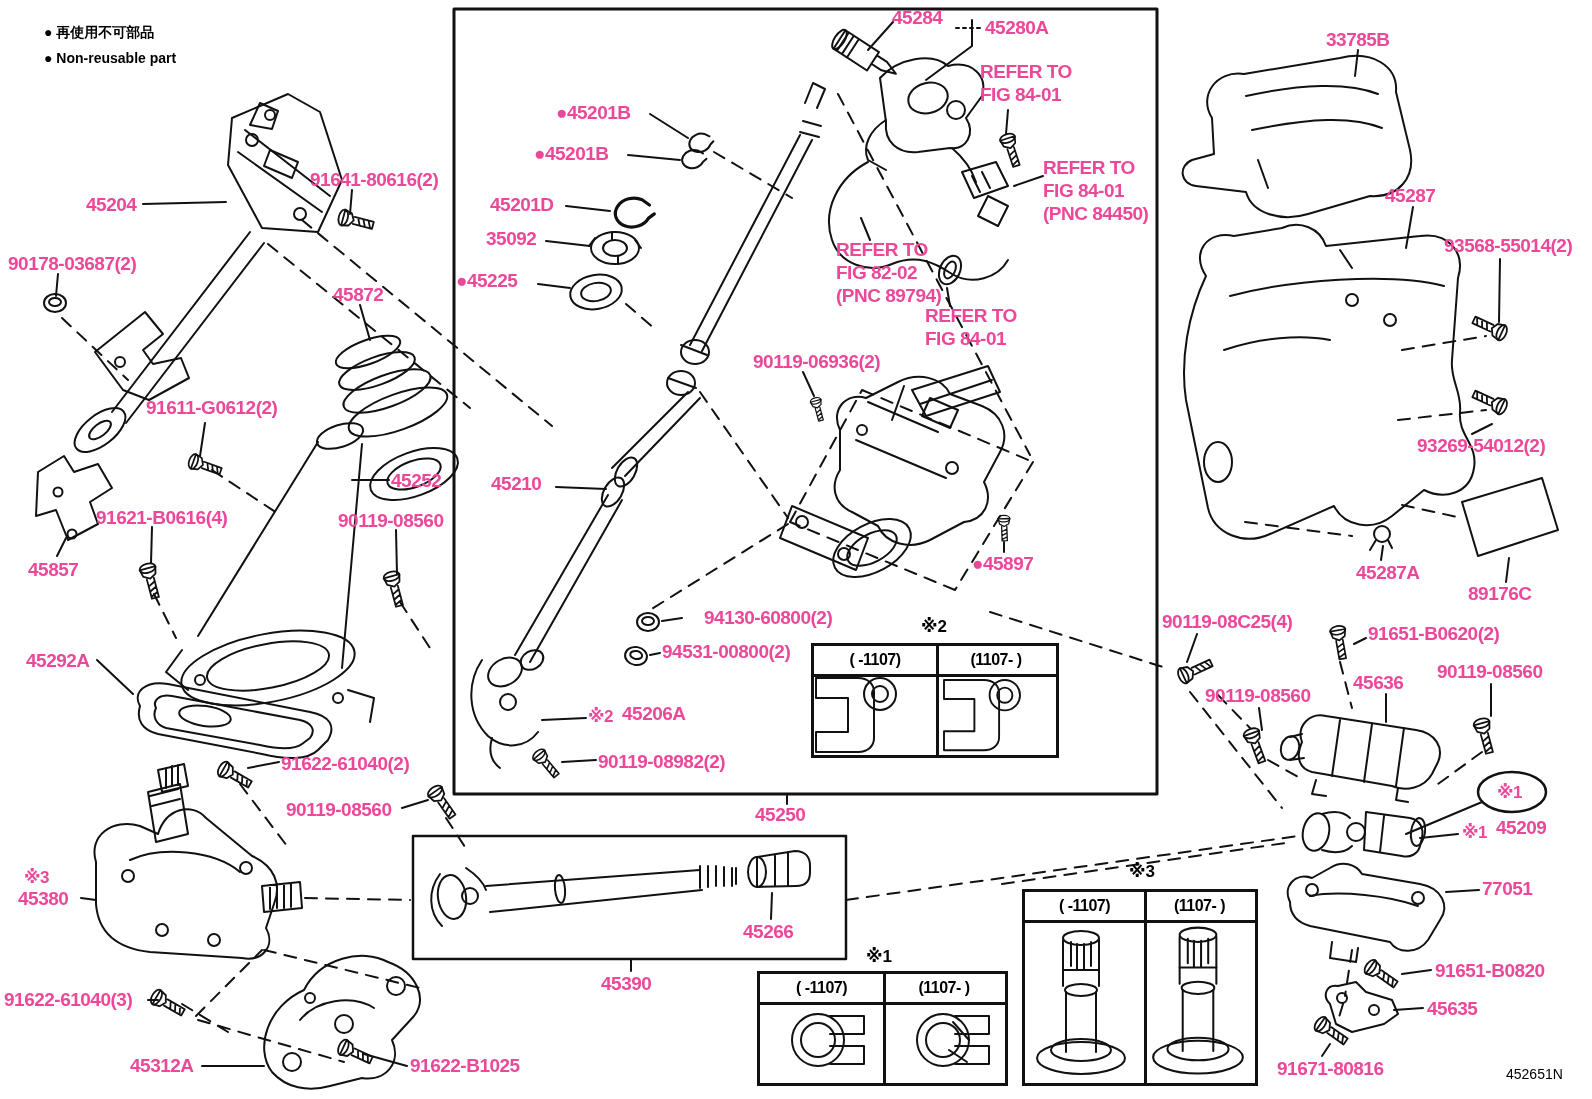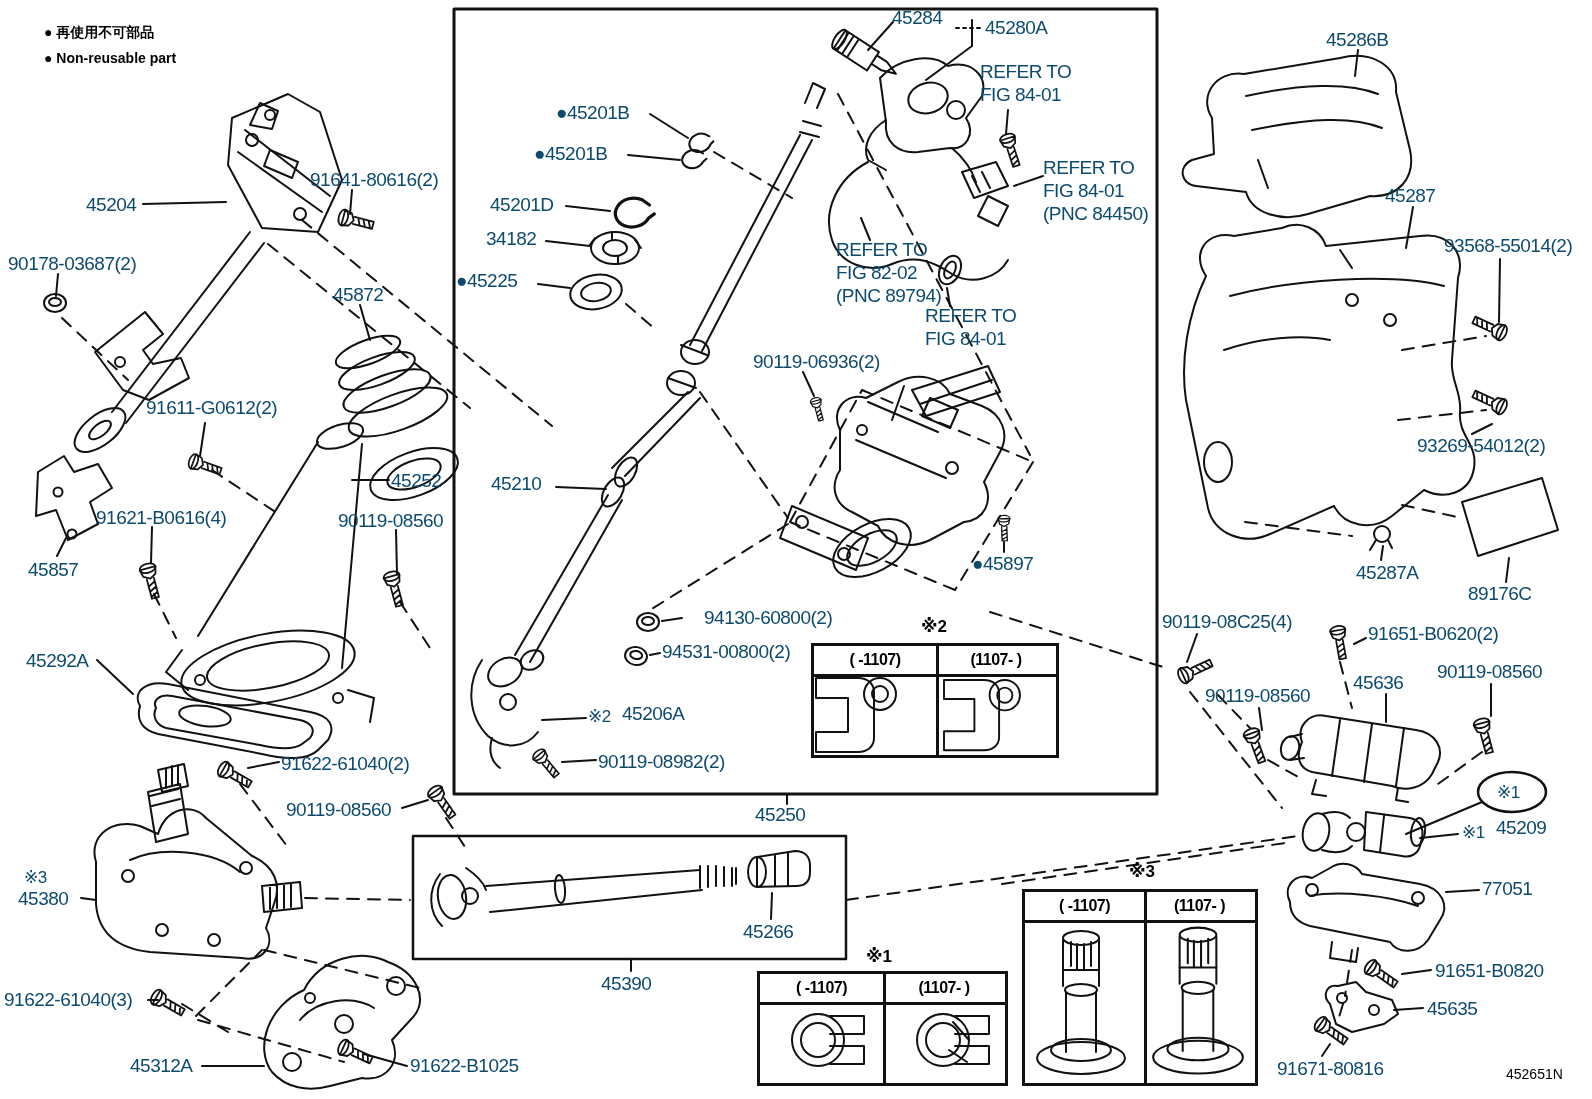--- a/index.html
+++ b/index.html
@@ -1,21 +1,21 @@
 <!DOCTYPE html>
 <html><head>
 <meta charset="utf-8">
 <style>
   html,body{margin:0;padding:0;background:#fff}
   #stage{position:relative;width:1592px;height:1099px;background:#fff;overflow:hidden;
          font-family:"Liberation Sans","DejaVu Sans",sans-serif;color:#000}
   #art{position:absolute;left:0;top:0;z-index:1}
   #labels,#overlay{position:absolute;left:0;top:0;width:100%;height:100%;z-index:2;pointer-events:none}
-  .plabel{position:absolute;font-weight:normal;font-size:19px;letter-spacing:-0.5px;
-          line-height:23px;white-space:pre-line;color:#0c4a6e}
+  .plabel{position:absolute;font-weight:bold;font-size:19px;letter-spacing:-0.5px;
+          line-height:23px;white-space:pre-line;color:#ec4899}
   .legend-line{position:absolute;font-weight:bold;font-size:14px}
   .doc-code{position:absolute;font-weight:normal;font-size:14px;letter-spacing:0}
   .ptable{position:absolute;border:3px solid #111;background:transparent}
   .ptable-head{display:flex;height:28px;border-bottom:3px solid #111;font-weight:bold;font-size:16px}
   .ptable-head .cell{text-align:center;line-height:28px;letter-spacing:-0.5px}
   .vdiv{position:absolute;top:0;bottom:0;width:3px;background:#111}
   .tmark{position:absolute;font-weight:bold;font-size:17px}
 </style>
 </head>
 <body>
@@ -367,39 +367,39 @@
       <div class="plabel" style="left: 892px; top: 6px;">45284</div>
       <div class="plabel" style="left: 985px; top: 16px;">45280A</div>
       <div class="plabel" style="left: 980px; top: 60px;">REFER TO
 FIG 84-01</div>
       <div class="plabel" style="left: 1043px; top: 156px;">REFER TO
 FIG 84-01
 (PNC 84450)</div>
       <div class="plabel" style="left: 556px; top: 101px;">●45201B</div>
       <div class="plabel" style="left: 534px; top: 142px;">●45201B</div>
       <div class="plabel" style="left: 490px; top: 193px;">45201D</div>
-      <div class="plabel" style="left: 486px; top: 227px;">34182</div>
+      <div class="plabel" style="left: 486px; top: 227px;">35092</div>
       <div class="plabel" style="left: 456px; top: 269px;">●45225</div>
       <div class="plabel" style="left: 836px; top: 238px;">REFER TO
 FIG 82-02
 (PNC 89794)</div>
       <div class="plabel" style="left: 925px; top: 304px;">REFER TO
 FIG 84-01</div>
       <div class="plabel" style="left: 753px; top: 350px;">90119-06936(2)</div>
       <div class="plabel" style="left: 491px; top: 472px;">45210</div>
       <div class="plabel" style="left: 960px; top: 552px; margin-left: 12px;">●45897</div>
       <div class="plabel" style="left: 684px; top: 606px; margin-left: 20px;">94130-60800(2)</div>
       <div class="plabel" style="left: 662px; top: 640px;">94531-00800(2)</div>
       <div class="plabel" style="left: 588px; top: 705px; font-size: 17px;">※2</div>
       <div class="plabel" style="left: 622px; top: 702px;">45206A</div>
       <div class="plabel" style="left: 598px; top: 750px;">90119-08982(2)</div>
       <div class="plabel" style="left: 755px; top: 803px;">45250</div>
       <div class="plabel" style="left: 743px; top: 920px;">45266</div>
       <div class="plabel" style="left: 601px; top: 972px;">45390</div>
-      <div class="plabel" style="left: 1326px; top: 28px;">45286B</div>
+      <div class="plabel" style="left: 1326px; top: 28px;">33785B</div>
       <div class="plabel" style="left: 1385px; top: 184px;">45287</div>
       <div class="plabel" style="left: 1444px; top: 234px;">93568-55014(2)</div>
       <div class="plabel" style="left: 1417px; top: 434px;">93269-54012(2)</div>
       <div class="plabel" style="left: 1356px; top: 561px;">45287A</div>
       <div class="plabel" style="left: 1468px; top: 582px;">89176C</div>
       <div class="plabel" style="left: 1162px; top: 610px;">90119-08C25(4)</div>
       <div class="plabel" style="left: 1368px; top: 622px;">91651-B0620(2)</div>
       <div class="plabel" style="left: 1205px; top: 684px;">90119-08560</div>
       <div class="plabel" style="left: 1437px; top: 660px;">90119-08560</div>
       <div class="plabel" style="left: 1353px; top: 671px;">45636</div>

